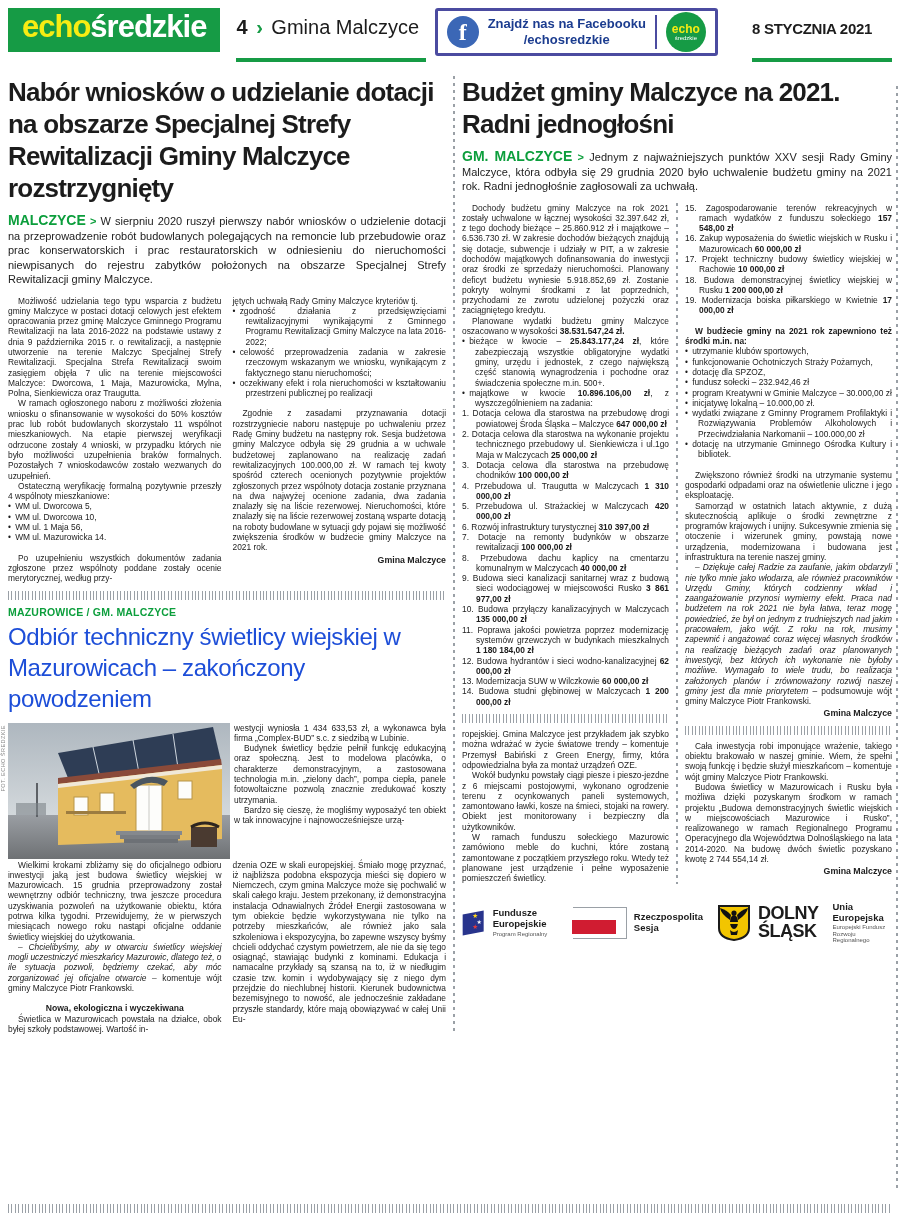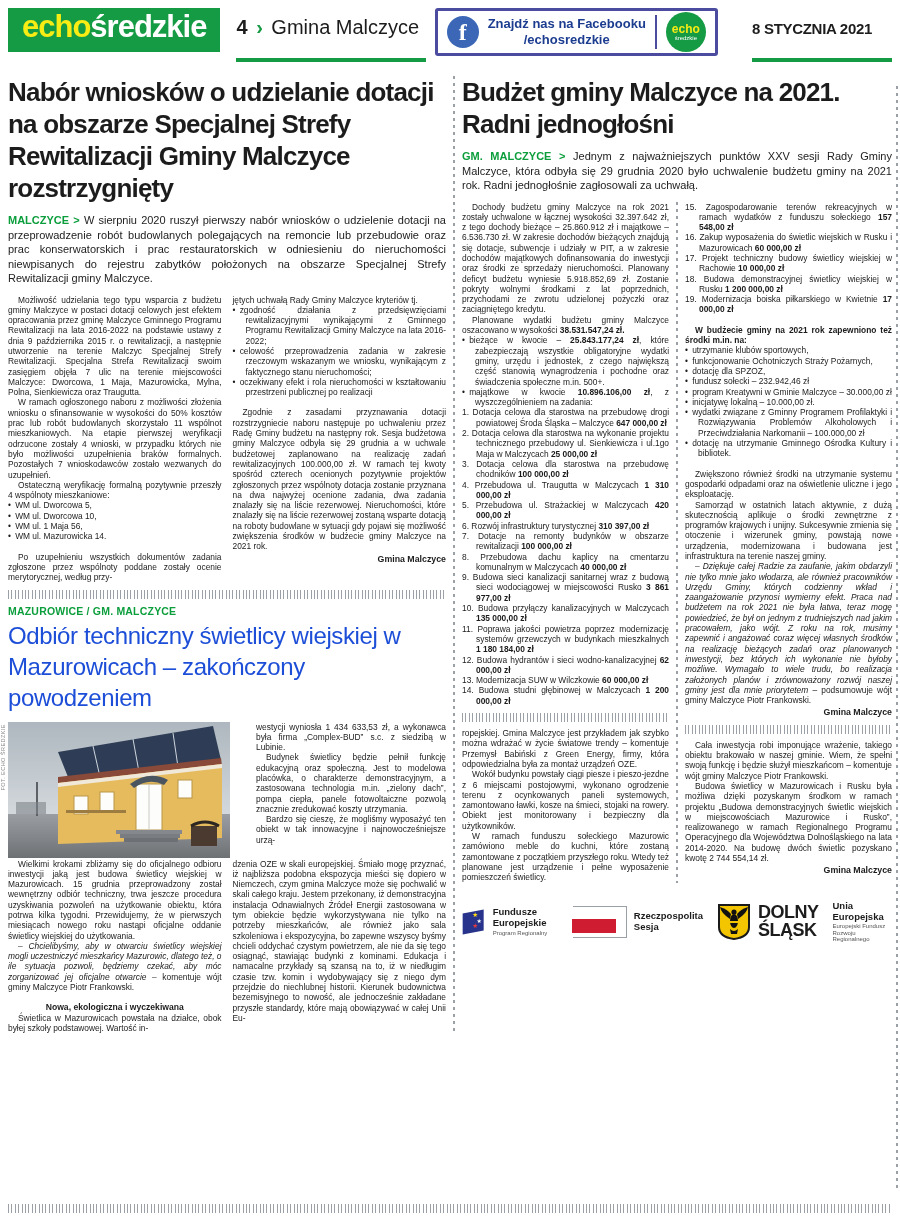--- a/index.html
+++ b/index.html
@@ -43,21 +43,21 @@
   .edge-dots{position:absolute;top:86px;bottom:26px;right:2px;width:2px;
              background:repeating-linear-gradient(180deg,var(--dots) 0 3px,transparent 3px 7px);}
   .hdots{height:9px;margin:7px 0 6px 0;
          background:repeating-linear-gradient(90deg,var(--dots) 0 1px,transparent 1px 3.4px);}
   .bottom-dots{position:absolute;left:8px;right:8px;bottom:5px;height:9px;
          background:repeating-linear-gradient(90deg,var(--dots) 0 1px,transparent 1px 3.4px);}
   
   h1.head{font-size:26px;line-height:32px;font-weight:700;letter-spacing:-0.8px;margin:0 0 9px 0;}
   h2.head-light{font-size:24px;line-height:31px;font-weight:400;letter-spacing:-0.4px;margin:3px 0 9px 0;color:#1d4ed8;}
   .tagline{font-size:11px;line-height:14.5px;margin:0 0 9px 0;color:#222;}
-  .tag{color:var(--tag-green);font-weight:bold;font-size:11px;}
+  .tag{color:var(--tag-green);font-weight:bold;font-size:14px;}
   .tag-chev{color:var(--tag-green);font-weight:bold;}
   .tag-solo{color:var(--tag-green);font-weight:bold;font-size:10.5px;letter-spacing:0.2px;margin:2px 0 1px 0;}
   .cols2{display:flex;}
   .col{flex:1;min-width:0;}
   .colgap{width:11px;}
   p{font-size:8.4px;line-height:10.3px;text-align:justify;margin:0;}
   p.ind{text-indent:10px;}
   p.sp{margin-top:10px;}
   .quote{font-style:italic;}
   .bold{font-weight:bold;}
@@ -66,21 +66,21 @@
   .bullet{padding-left:13px;text-indent:-13px;text-align:justify;}
   .bullet::before{content:"•\2002";}
   .nitem{padding-left:14px;text-indent:-14px;text-align:justify;}
   .amt{font-weight:bold;}
   
   .photo-row{display:flex;margin-top:2px;}
   .photo{position:relative;width:222px;height:136px;flex:0 0 auto;}
   .photo svg{display:block;}
   .photo-credit{position:absolute;left:-8px;top:2px;writing-mode:vertical-rl;transform:rotate(180deg);
                 font-size:5.6px;color:#8a8a8a;letter-spacing:0.4px;}
-  .side-col{flex:1;min-width:0;padding-left:26px;}
+  .side-col{flex:1;min-width:0;padding-left:4px;}
   
   .logos{display:flex;align-items:center;gap:14px;margin-top:10px;height:58px;}
   .logo-item{display:flex;align-items:center;gap:7px;}
   .logo-text-b{font-weight:bold;font-size:9.5px;line-height:1.15;}
   .logo-text-s{font-size:6px;color:#555;margin-top:1px;}
   .rp-flag{width:54px;height:32px;border:1px solid #9aa0a6;border-left:none;position:relative;}
   .rp-flag .red{position:absolute;left:-1px;right:10px;bottom:4px;height:14px;background:#d01c31;}
   .ds-text{font-weight:bold;font-size:18px;line-height:0.95;letter-spacing:-0.5px;}
   .ue-textcol{text-align:left;}
 </style>

